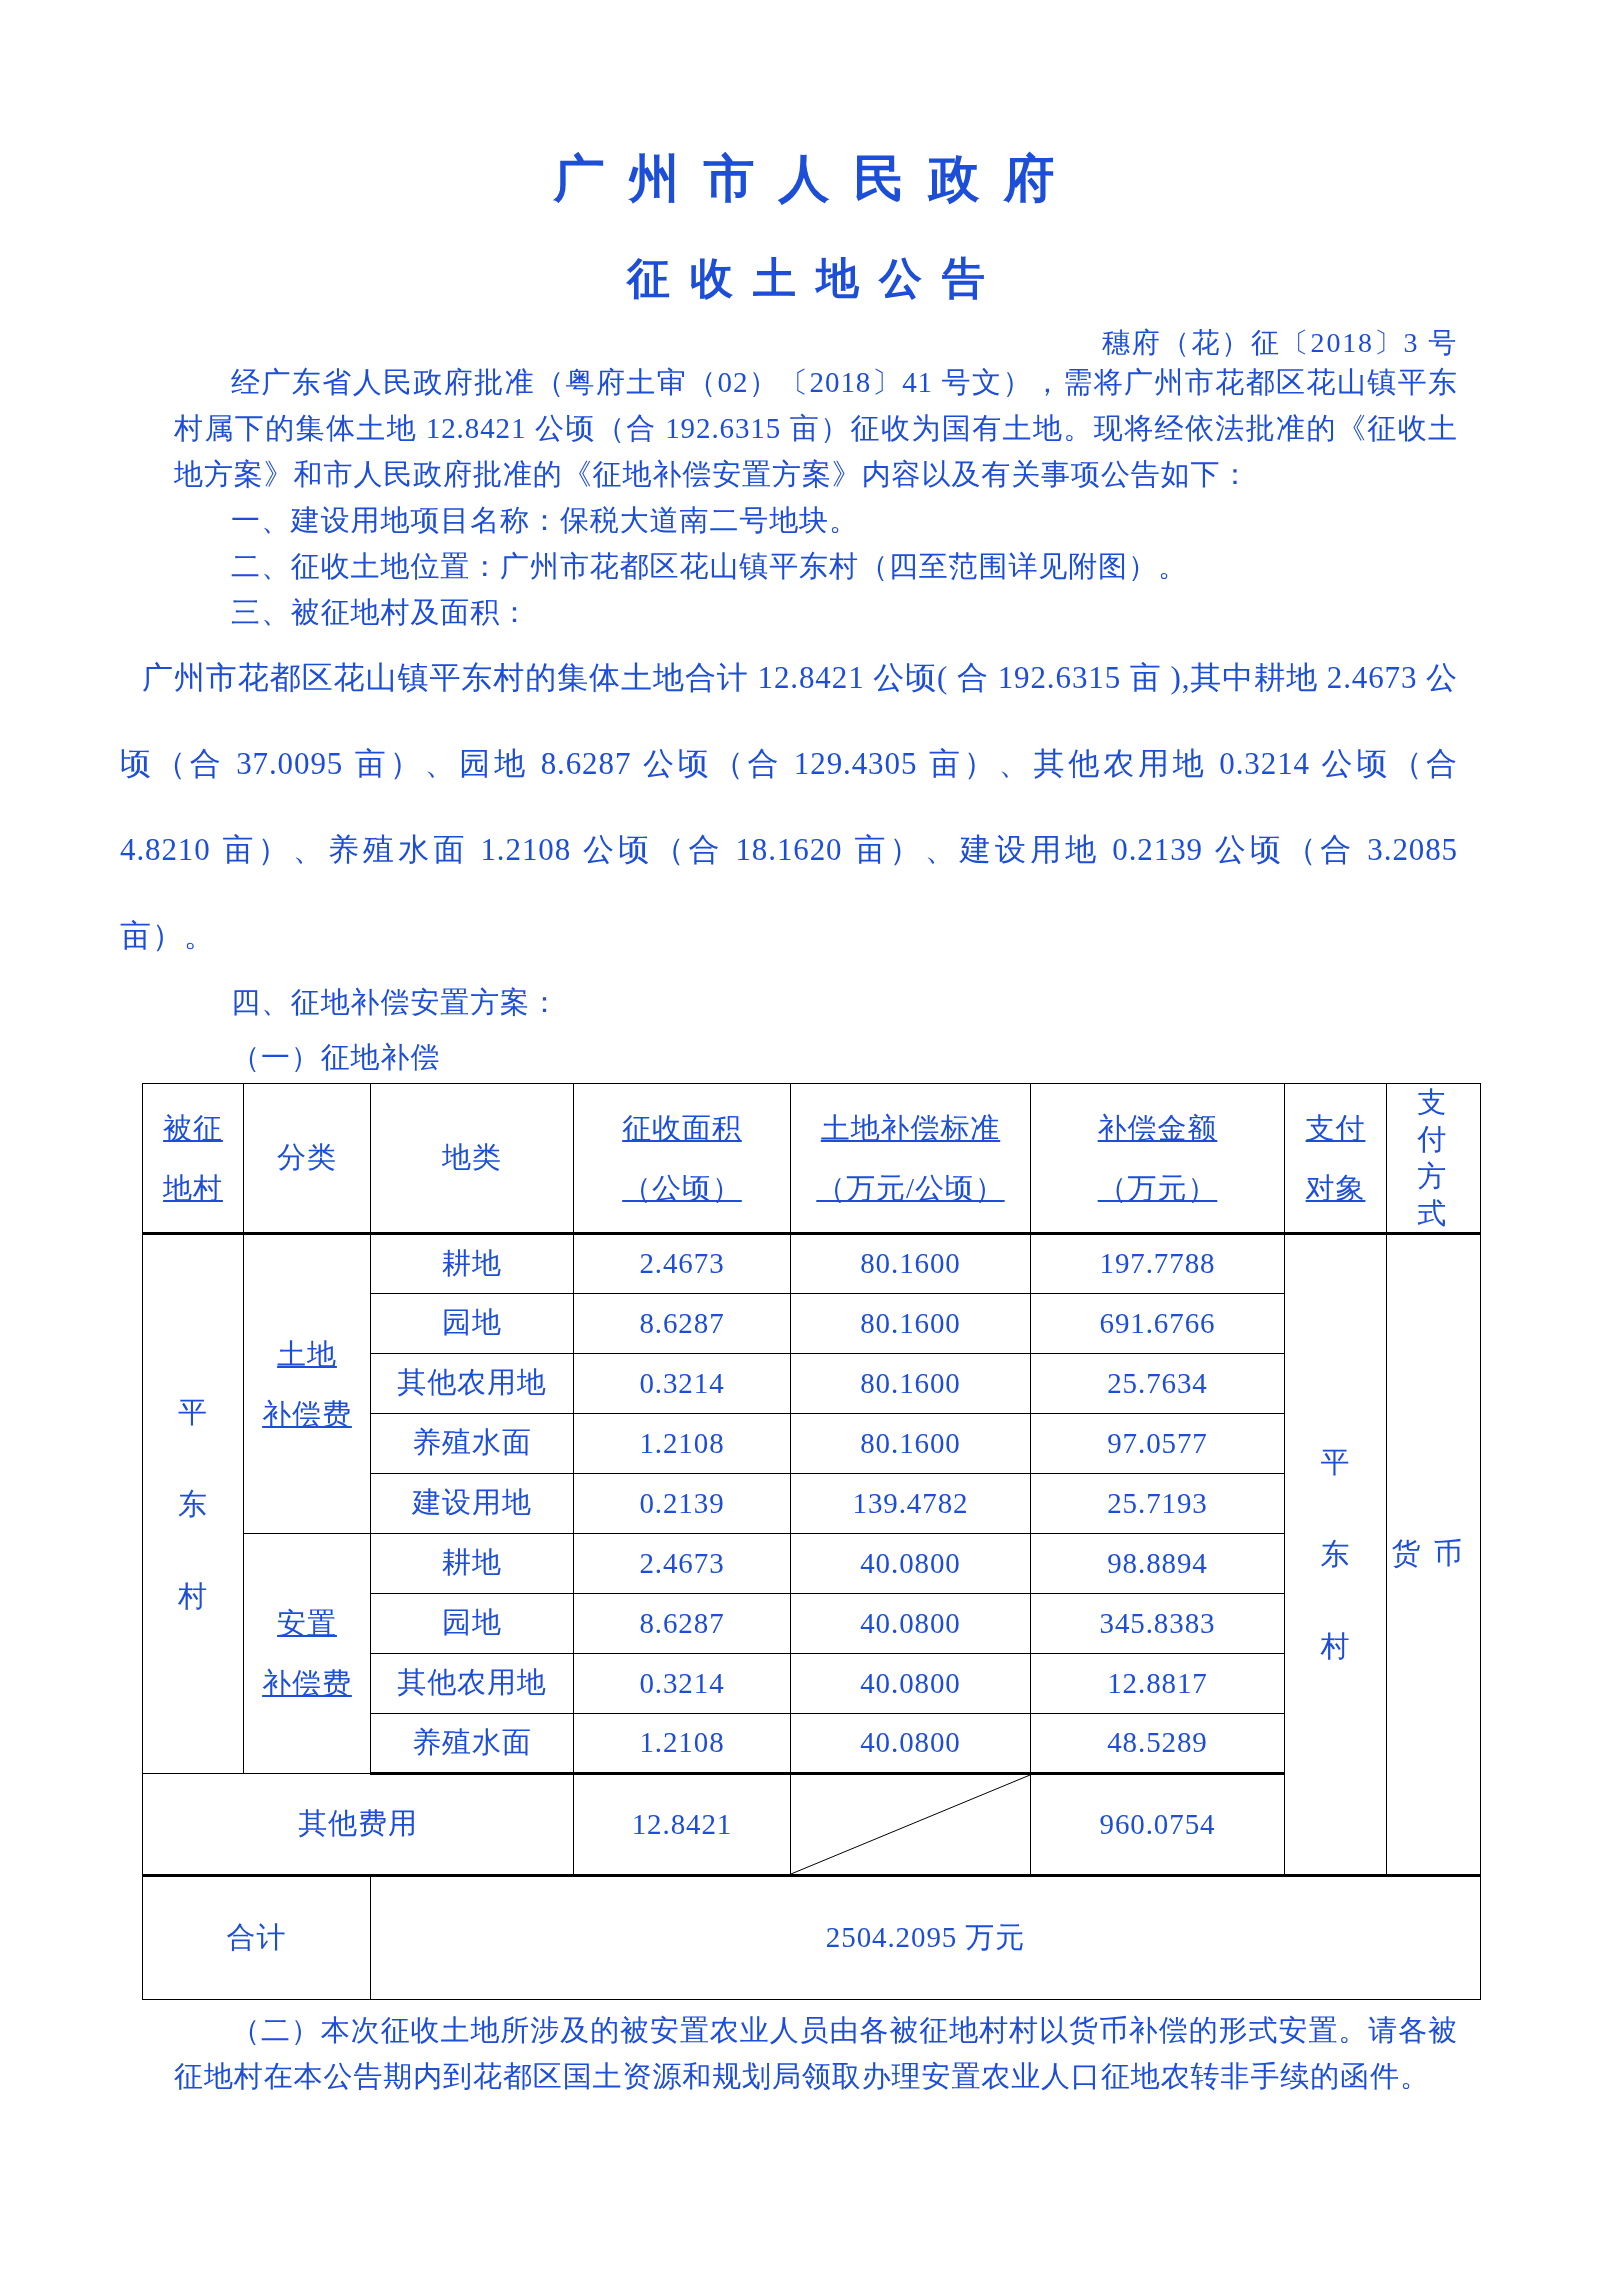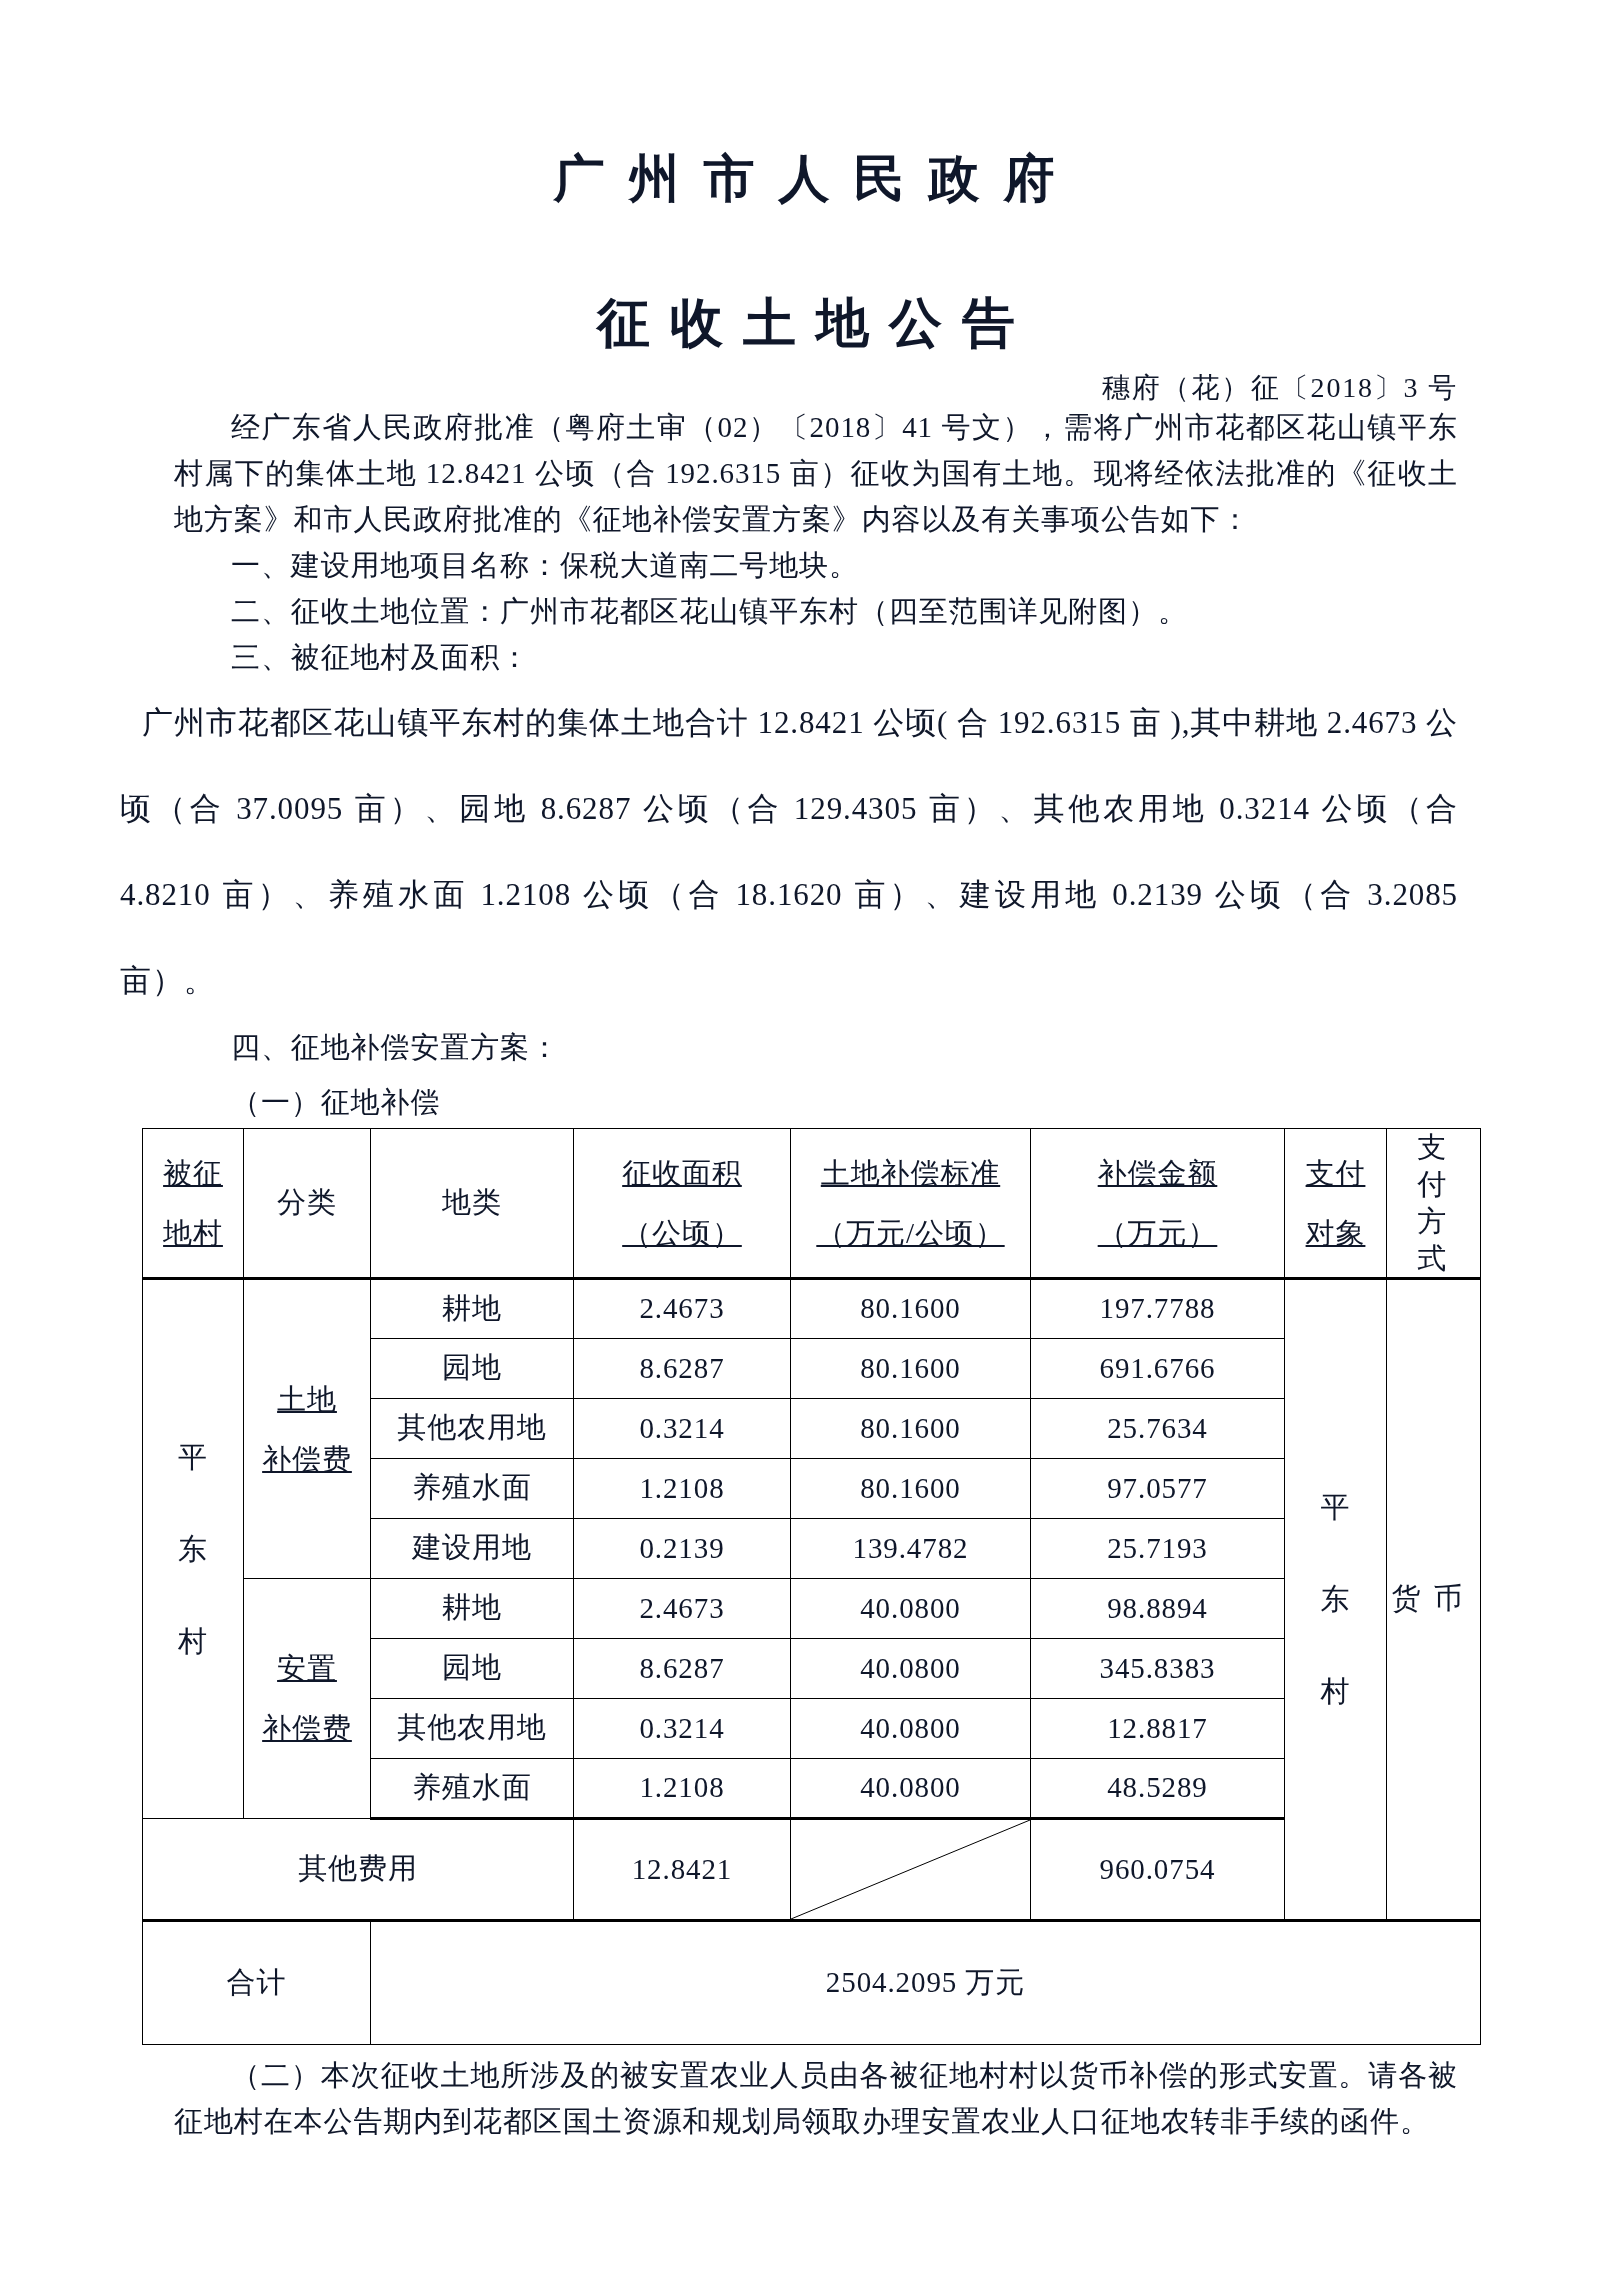--- a/index.html
+++ b/index.html
@@ -3,37 +3,37 @@
 <meta charset="utf-8">
 <style>
   * { margin: 0; padding: 0; box-sizing: border-box; }
   html, body { background: #9e9e9e; }
   .page {
     position: relative;
     width: 1619px;
     height: 2290px;
     margin: 0 auto;
     background: #ffffff;
-    color: #0f172a;
+    color: #1d4ed8;
     font-family: "Liberation Serif", "DejaVu Serif", serif;
     padding: 0 161px 0 174px;
     overflow: hidden;
   }
   
   .title1 {
     margin-top: 152px;
     font-size: 51px;
     line-height: 55px;
     font-weight: bold;
     text-align: center;
     letter-spacing: 24px;
   }
   .title2 {
-    margin-top: 89px;
-    font-size: 53px;
+    margin-top: 44px;
+    font-size: 43px;
     line-height: 55px;
     font-weight: bold;
     text-align: center;
     letter-spacing: 20px;
   }
   .docnum {
     margin-top: 20px;
     font-size: 28px;
     line-height: 33px;
     text-align: right;

